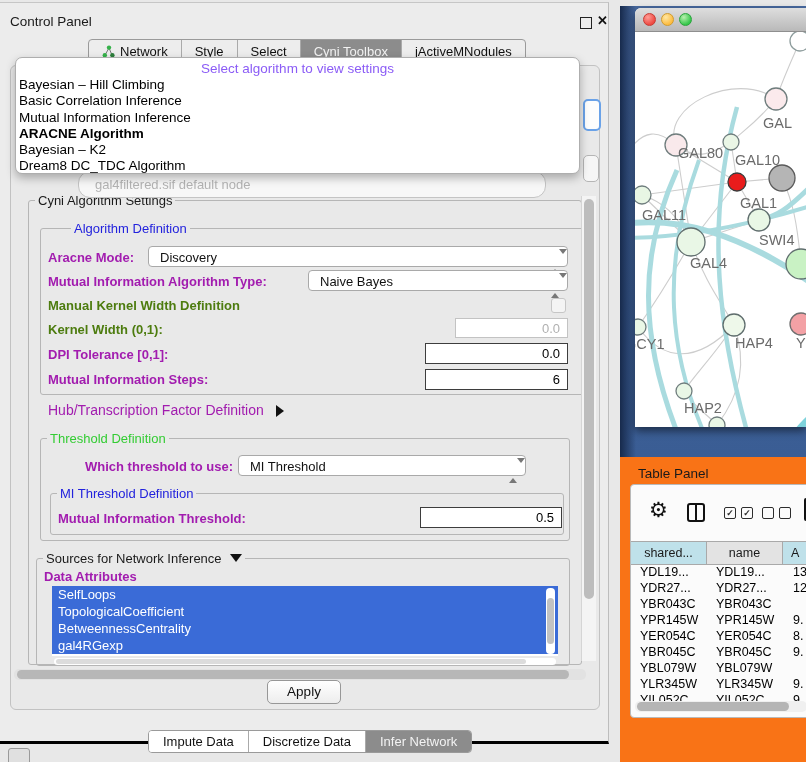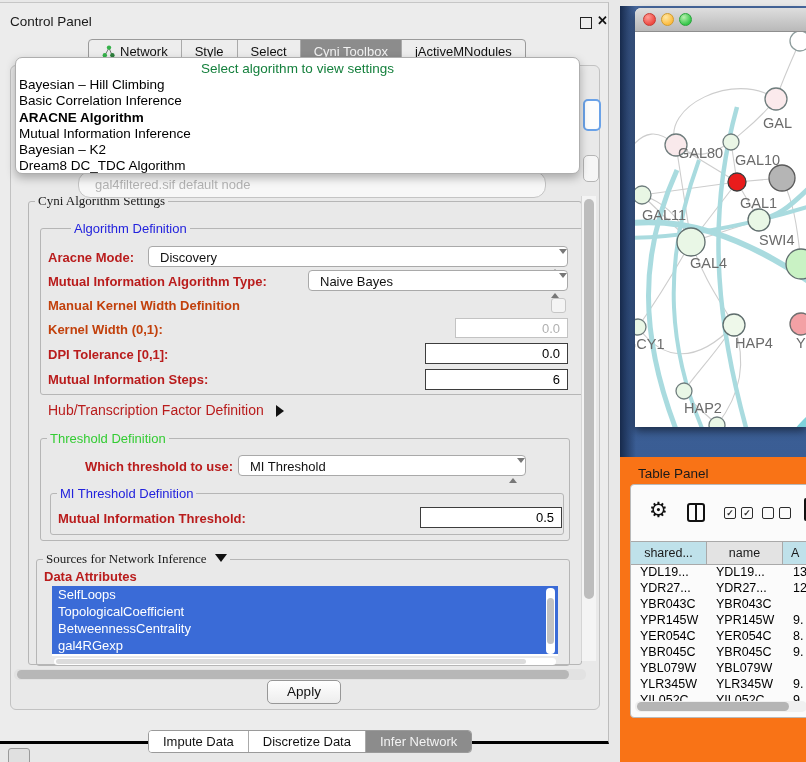--- a/index.html
+++ b/index.html
@@ -28,33 +28,33 @@
 
   
   #ghost-combo{left:78px;top:168px;width:450px;height:25px;border:1px solid #c4c4c4;border-radius:12px;
     background:#f7f7f7;color:#b3b3b3;font-size:13px;line-height:25px;padding-left:16px;z-index:5;overflow:hidden;}
   #frag-focus{left:583px;top:96px;width:14px;height:28px;border:2px solid #6aa2e8;border-radius:5px;background:#fdfdfd;z-index:4;}
   #frag-ctrl{left:583px;top:152px;width:14px;height:25px;border:1px solid #b5b5b5;border-radius:5px;background:#f6f6f6;z-index:4;}
 
   
   #algo-popup{left:15px;top:57px;width:565px;height:117px;background:#fff;border:1px solid #aeaeae;
     border-radius:7px;box-shadow:0 4px 10px rgba(0,0,0,.28);z-index:50;padding-top:2px;box-sizing:border-box;}
-  #algo-placeholder{text-align:center;color:#15803d;font-size:13.5px;height:17px;line-height:17px;}
+  #algo-placeholder{text-align:center;color:#8b5cf6;font-size:13.5px;height:17px;line-height:17px;}
   .algo-item{padding-left:3px;font-size:13.5px;line-height:16.3px;color:#000;white-space:nowrap;}
   .algo-item.bold{font-weight:bold;}
 
   
   fieldset{position:absolute;border:1px solid #b6b6b6;border-radius:3px;margin:0;padding:0;}
   legend{font-size:13px;padding:0 3px;margin-left:6px;}
-  .leg-black{color:#1a1a1a;font-family:Liberation Serif, serif;}
+  .leg-black{color:#1a1a1a;}
   .leg-blue{color:#2222dd;}
   .leg-green{color:#33cc33;}
 
-  .lbl{position:absolute;font-size:13px;font-weight:bold;color:#b91c1c;white-space:nowrap;}
-  .lbl.disabled{color:#c2410c;}
+  .lbl{position:absolute;font-size:13px;font-weight:bold;color:#a21caf;white-space:nowrap;}
+  .lbl.disabled{color:#4d7c0f;}
   .combo{position:absolute;height:21px;background:#fff;border:1px solid #a9a9a9;border-radius:4px;
     font-size:13px;line-height:21px;padding-left:11px;box-sizing:border-box;color:#111;}
   .stepper{position:absolute;right:7px;top:4px;width:9px;}
   .stepper .up{width:0;height:0;border-left:4px solid transparent;border-right:4px solid transparent;border-bottom:5px solid #777;margin-bottom:2px;}
   .stepper .down{width:0;height:0;border-left:4px solid transparent;border-right:4px solid transparent;border-top:5px solid #777;}
   .field{position:absolute;height:20px;background:#fff;border:1px solid #3d3d3d;font-size:13px;line-height:20px;
     text-align:right;padding-right:7px;box-sizing:border-box;color:#000;}
   .field.disabled{border:1px solid #c3c3c3;color:#b0b0b0;}
   .checkbox{position:absolute;width:13px;height:13px;border:1px solid #c6c6c6;border-radius:3px;background:#f4f4f4;}
 
@@ -245,22 +245,22 @@
       <div class="btab">Impute Data</div>
       <div class="btab">Discretize Data</div>
       <div class="btab selected">Infer Network</div>
     </div>
   </div>
 
   <div id="algo-popup" class="abs">
     <div id="algo-placeholder">Select algorithm to view settings</div>
     <div class="algo-item">Bayesian – Hill Climbing</div>
     <div class="algo-item">Basic Correlation Inference</div>
+    <div class="algo-item">Mutual Information Inference</div>
     <div class="algo-item bold">ARACNE Algorithm</div>
-    <div class="algo-item">Mutual Information Inference</div>
     <div class="algo-item">Bayesian – K2</div>
     <div class="algo-item">Dream8 DC_TDC Algorithm</div>
   </div>
 
   <div id="corner-chip" class="abs"></div>
 
   <div id="desktop" class="abs"></div>
   <div id="desktop-edge" class="abs"></div>
 
   <div id="net-window" class="abs">

